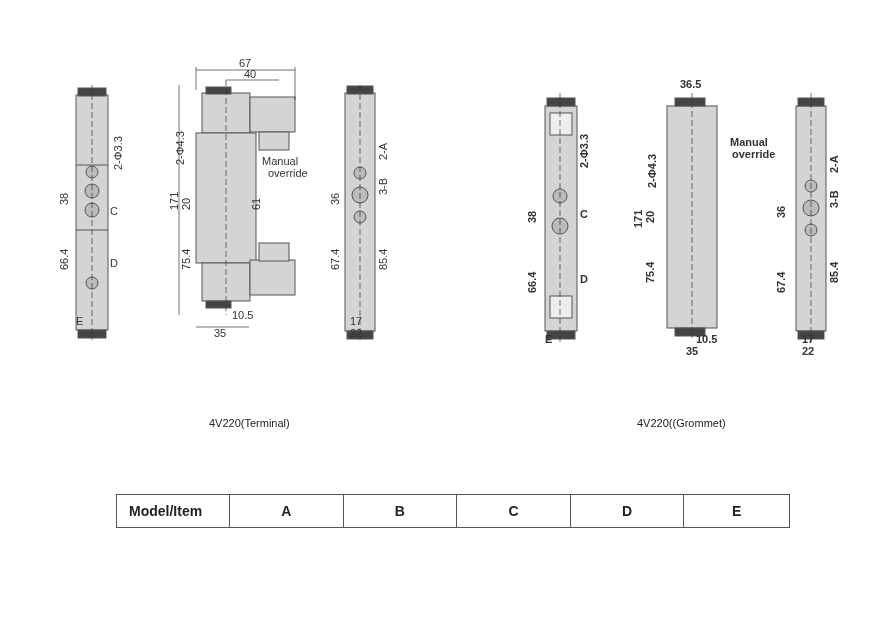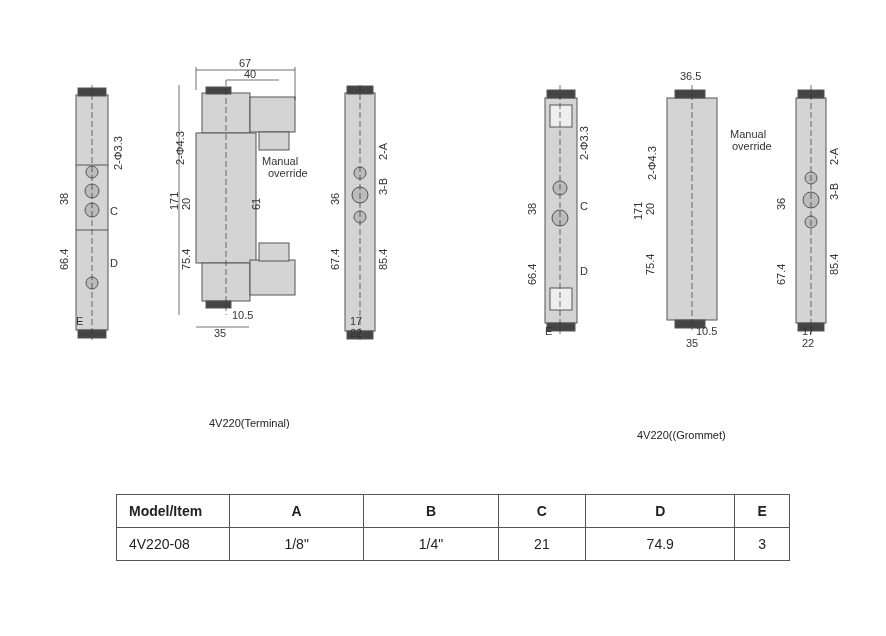--- a/index.html
+++ b/index.html
@@ -83,21 +83,21 @@
     <text transform="translate(285,150) rotate(-90)">36</text>
     <text transform="translate(285,215) rotate(-90)">67.4</text>
     <text transform="translate(333,215) rotate(-90)">85.4</text>
     <text transform="translate(333,105) rotate(-90)">2-A</text>
     <text transform="translate(333,140) rotate(-90)">3-B</text>
   </g>
 </svg>
 </div>
 <div class="caption" style="left:209px;top:417px;text-align:right;">4V220(Terminal)</div>
 
-<div class="drawing" style="left:510px;top:60px;">
+<div class="drawing" style="left:510px;top:68px;font-weight:bold;">
 <svg width="370" height="295" viewBox="0 0 370 295">
   <g fill="#d4d4d4" stroke="#555" stroke-width="1">
     <rect x="35" y="38" width="32" height="225"></rect>
     <rect x="37" y="30" width="28" height="8" fill="#444"></rect>
     <rect x="37" y="263" width="28" height="8" fill="#444"></rect>
     <rect x="40" y="45" width="22" height="22" fill="#eee"></rect>
     <rect x="40" y="228" width="22" height="22" fill="#eee"></rect>
     <circle cx="50" cy="128" r="7" fill="#bbb"></circle>
     <circle cx="50" cy="158" r="8" fill="#bbb"></circle>
     <rect x="157" y="38" width="50" height="222"></rect>
@@ -134,34 +134,26 @@
     <text transform="translate(144,215) rotate(-90)">75.4</text>
     <text transform="translate(146,120) rotate(-90)">2-Φ4.3</text>
     <text transform="translate(275,150) rotate(-90)">36</text>
     <text transform="translate(275,225) rotate(-90)">67.4</text>
     <text transform="translate(328,215) rotate(-90)">85.4</text>
     <text transform="translate(328,105) rotate(-90)">2-A</text>
     <text transform="translate(328,140) rotate(-90)">3-B</text>
   </g>
 </svg>
 </div>
-<div class="caption" style="left:637px;top:417px;margin-top:12px;">4V220((Grommet)</div>
+<div class="caption" style="left:637px;top:417px;">4V220((Grommet)</div>
 
 <table class="spec">
   <tbody>
       <tr>
     <th class="first">Model/Item</th>
     <th>A</th>
     <th>B</th>
     <th>C</th>
     <th>D</th>
     <th>E</th>
   </tr>
-  <tr>
-    <td class="first">4V220-08</td>
-    <td>1/8"</td>
-    <td>1/4"</td>
-    <td>21</td>
-    <td>74.9</td>
-    <td>3</td>
-  </tr>
 </tbody>
   </table>
 
 </body></html>

